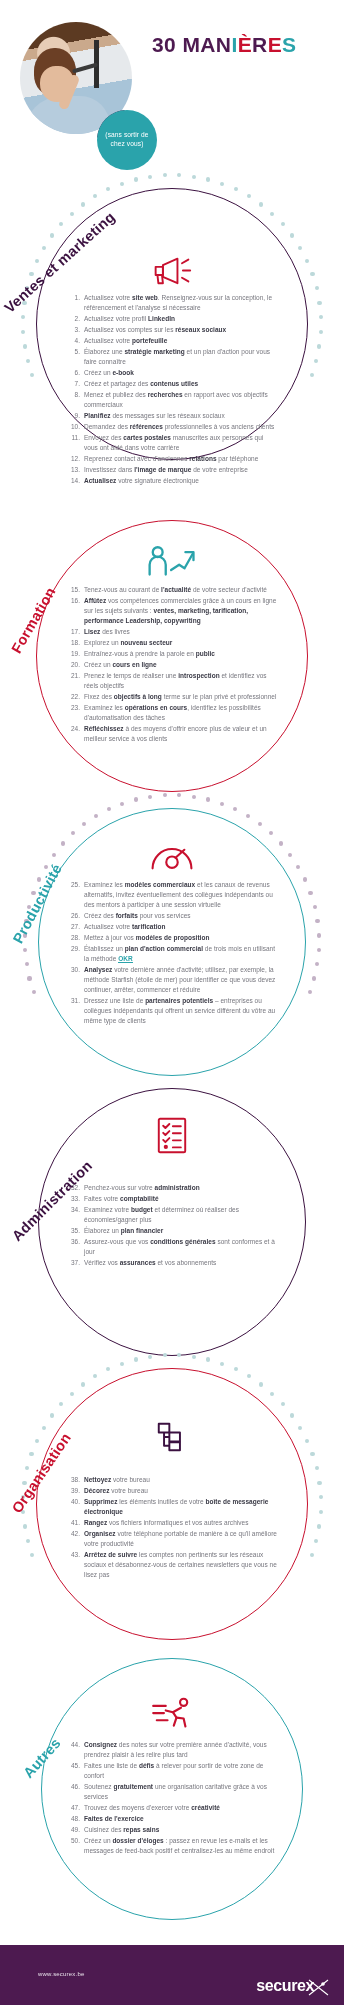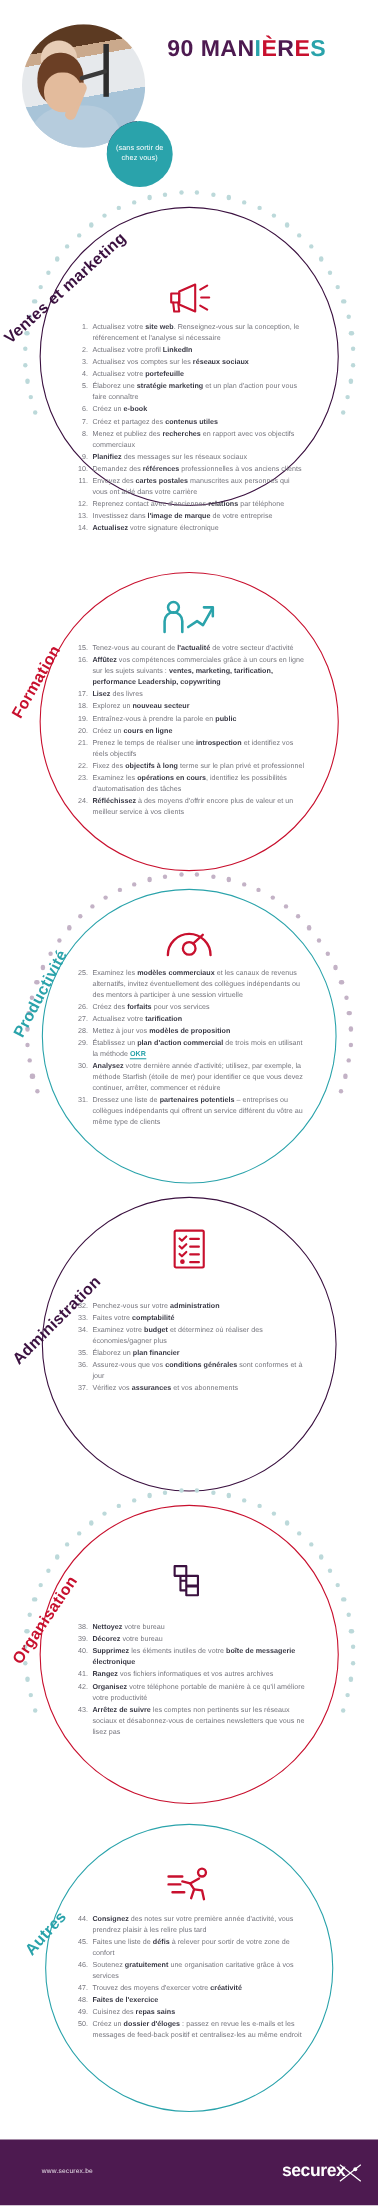--- a/index.html
+++ b/index.html
@@ -106,21 +106,21 @@
   
   .footer{
     position:absolute; left:0; bottom:0; width:344px; height:60px;
     background:#4d1a50;
   }
   .footer .url{
     position:absolute; left:38px; top:26px; font-size:6px; color:#e7dfe8;
     letter-spacing:.2px;
   }
   .logo{
-    position:absolute; right:30px; top:20px; color:#ffffff;
+    position:absolute; right:30px; top:32px; color:#ffffff;
     font-size:16px; font-weight:700; letter-spacing:-.4px;
   }
   .logo .swoosh{
     position:absolute; right:-16px; top:1px; width:22px; height:18px;
   }
 </style>
 </head>
 <body>
 
 <div class="header">
@@ -134,21 +134,21 @@
 
   <div class="bubble-dark"></div>
   <div class="bubble">
     <div>
       <span>(sans sortir de</span><br>
       <span>chez vous)</span>
     </div>
   </div>
 
   <div class="title-wrap">
-    <div class="title-main" id="title-main"><span style="color: rgb(77, 26, 80);">90 MAN</span><span style="color: rgb(42, 163, 171);">I</span><span style="color: rgb(200, 16, 46);">È</span><span style="color: rgb(77, 26, 80);">R</span><span style="color: rgb(200, 16, 46);">E</span><span style="color: rgb(42, 163, 171);">S</span></div>
+    <div class="title-main" id="title-main"><span style="color: rgb(77, 26, 80);">30 MAN</span><span style="color: rgb(42, 163, 171);">I</span><span style="color: rgb(200, 16, 46);">È</span><span style="color: rgb(77, 26, 80);">R</span><span style="color: rgb(200, 16, 46);">E</span><span style="color: rgb(42, 163, 171);">S</span></div>
   </div>
 </div>
 
 <div id="sections-root">
     <div class="section" style="top: 0px;">
       <div class="dots" style="width: 298px; height: 298px; top: 175px;">
         <i style="background: rgb(188, 217, 218); left: 6.8858px; top: 197.861px;"></i>
         <i style="background: rgb(188, 217, 218); left: 2.55461px; top: 183.851px;"></i>
         <i style="background: rgb(188, 217, 218); left: -0.378522px; top: 169.484px;"></i>
         <i style="background: rgb(188, 217, 218); left: -1.8852px; top: 154.898px;"></i>

